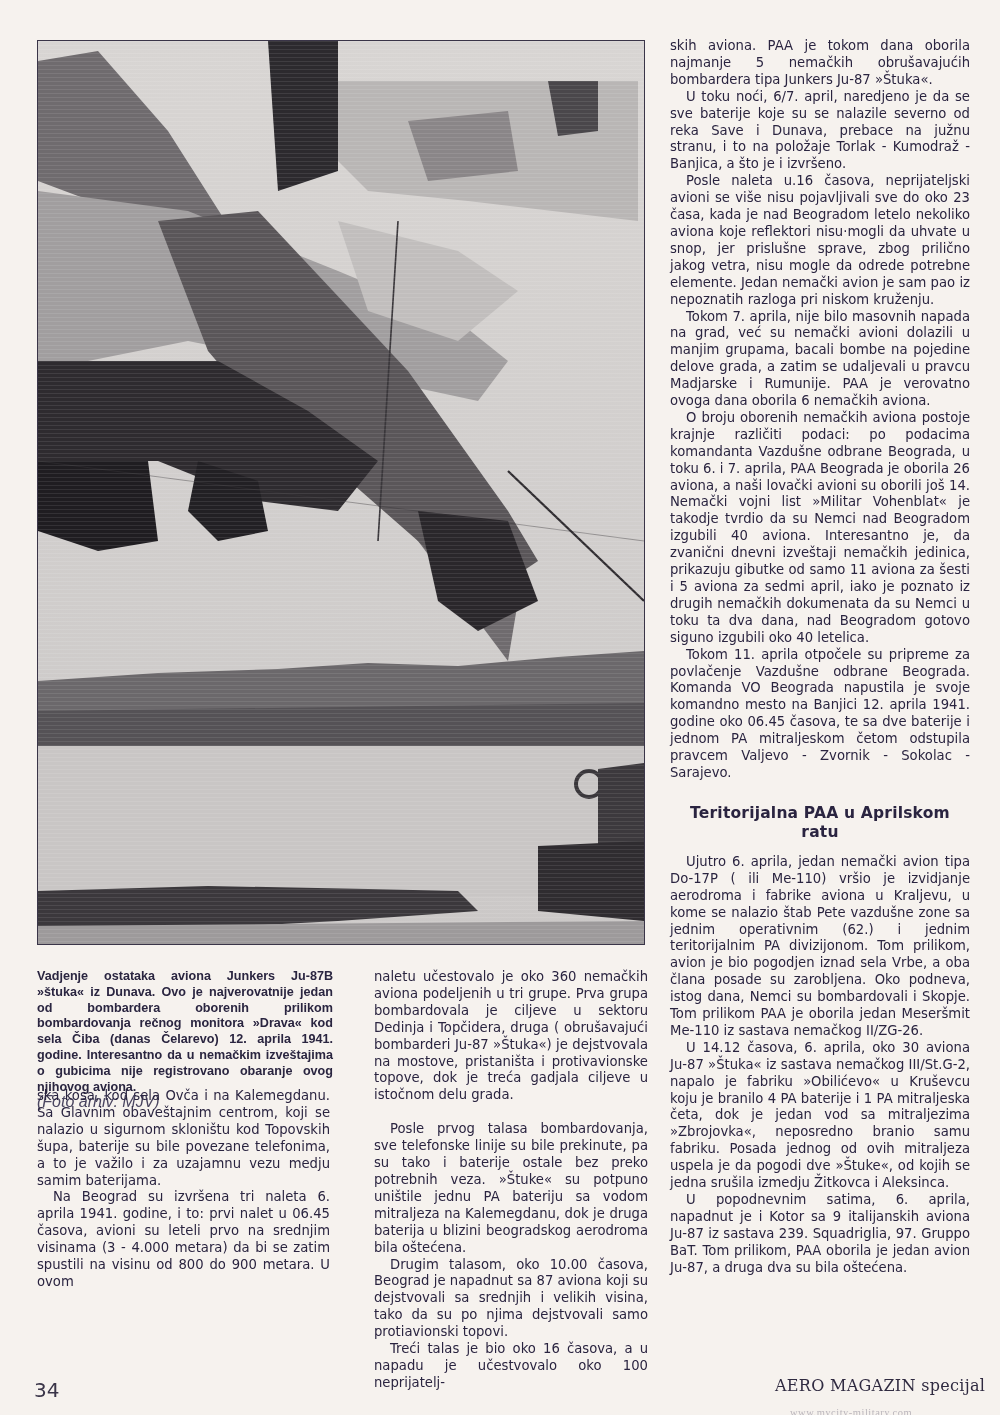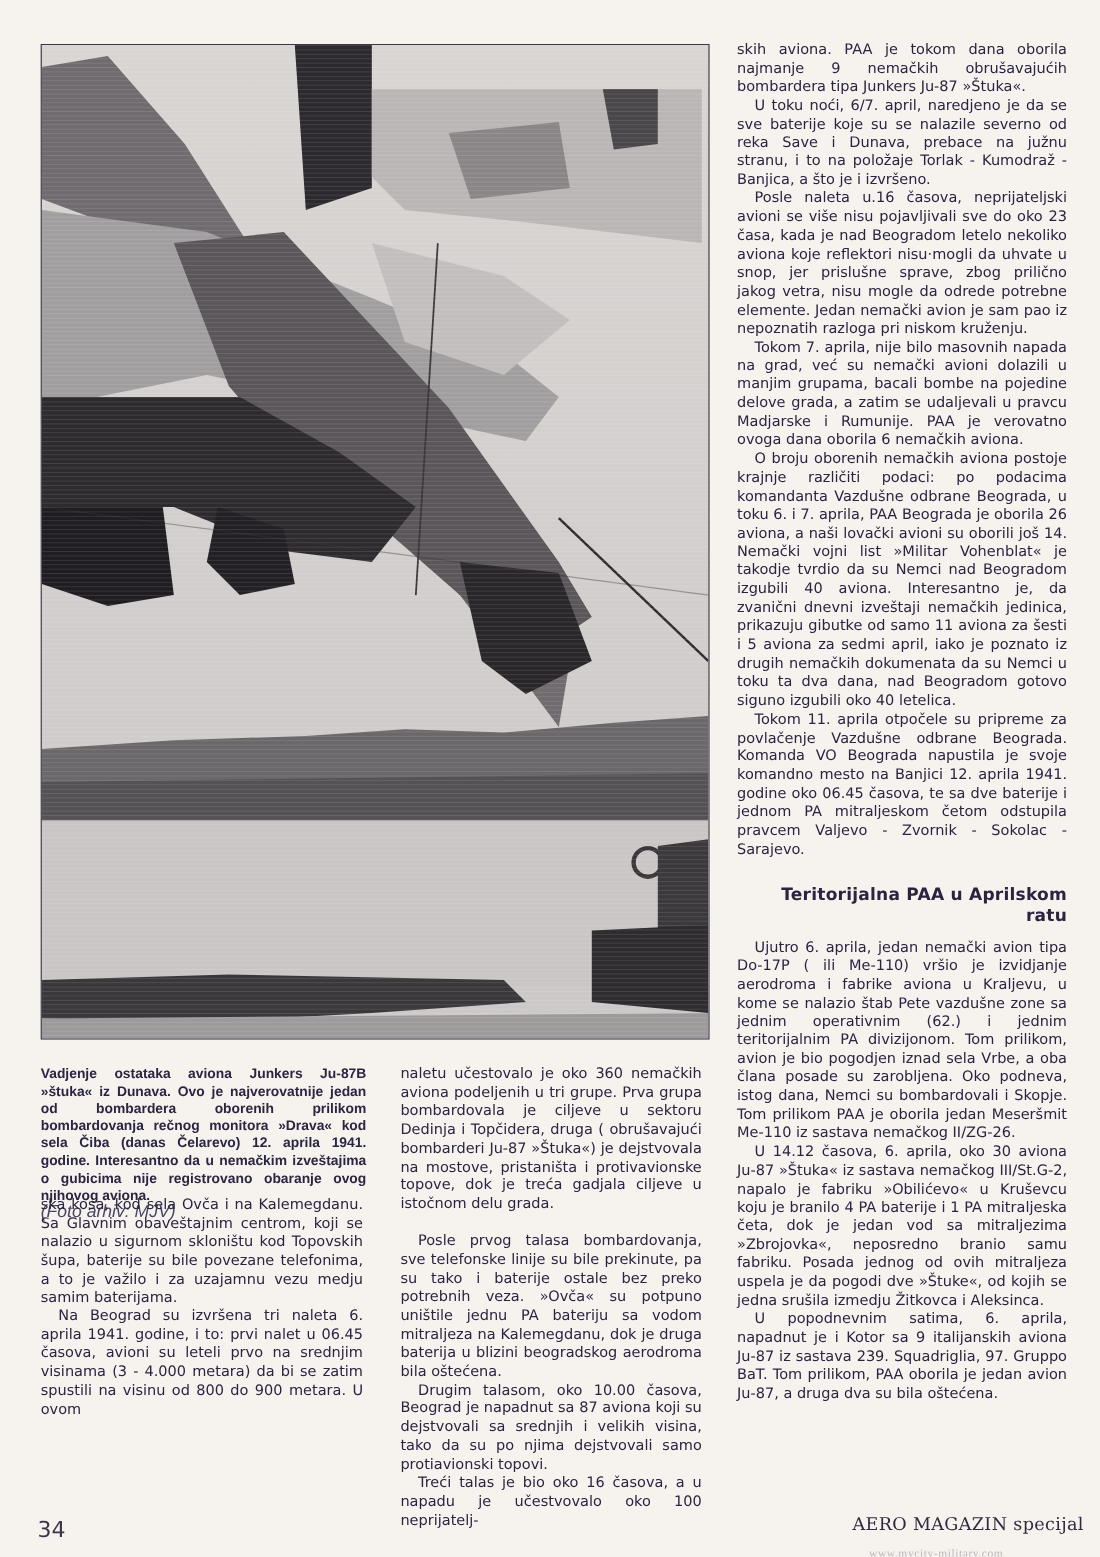--- a/index.html
+++ b/index.html
@@ -13,31 +13,31 @@
     position: absolute; left: 37px; top: 40px; width: 606px; height: 903px;
     border: 1px solid #3a3548;
     overflow: hidden;
     background: #cfcbc8;
   }
   .photo svg { display: block; width: 100%; height: 100%; }
   .col { position: absolute; font-size: 13.2px; line-height: 16.9px; text-align: justify; }
   .col p { margin: 0; text-indent: 16px; }
   .col p.noindent { text-indent: 0; }
   .col-left { left: 37px; top: 1088px; width: 293px; }
-  .col-mid { left: 364px; top: 969px; width: 274px; }
+  .col-mid { left: 374px; top: 969px; width: 274px; }
   .col-right { left: 670px; top: 38px; width: 300px; }
   .caption {
     position: absolute; left: 37px; top: 969px; width: 296px;
     font-family: "Liberation Sans", sans-serif; font-weight: bold;
     font-size: 12.6px; line-height: 15.8px; text-align: justify; color: #2a2540;
   }
   .caption .credit { font-weight: normal; font-style: italic; font-size: 16px; display: block; line-height: 13px; color: #4a4560; }
   .heading {
     font-family: "DejaVu Sans", sans-serif; font-weight: bold; font-size: 15.5px;
-    line-height: 19px; margin: 22px 0 12px 0; color: #2a2440; text-align: right;
+    line-height: 19px; margin: 22px 0 12px 0; color: #2a2440; text-align: center;
     letter-spacing: 0.2px;
   }
   .page-number { position: absolute; left: 34px; top: 1378px; font-size: 20px; color: #3a3548; }
   .footer-brand {
     position: absolute; left: 775px; top: 1376px; font-family: "DejaVu Serif", serif;
     font-size: 16px; color: #2f2a40; letter-spacing: 0.3px;
   }
   .watermark {
     position: absolute; left: 790px; top: 1407px; font-family: Liberation Serif, serif;
     font-size: 10.5px; color: #bbb6bc; letter-spacing: 0.5px;
@@ -101,27 +101,27 @@
   <span class="credit">(Foto arhiv: MJV)</span>
 </div>
 
 <div class="col col-left">
   <p class="noindent">ska kosa, kod sela Ovča i na Kalemegdanu. Sa Glavnim obaveštajnim centrom, koji se nalazio u sigurnom skloništu kod Topovskih šupa, baterije su bile povezane telefonima, a to je važilo i za uzajamnu vezu medju samim baterijama.</p>
   <p>Na Beograd su izvršena tri naleta 6. aprila 1941. godine, i to: prvi nalet u 06.45 časova, avioni su leteli prvo na srednjim visinama (3 - 4.000 metara) da bi se zatim spustili na visinu od 800 do 900 metara. U ovom</p>
 </div>
 
 <div class="col col-mid">
   <p class="noindent">naletu učestovalo je oko 360 nemačkih aviona podeljenih u tri grupe. Prva grupa bombardovala je ciljeve u sektoru Dedinja i Topčidera, druga ( obrušavajući bombarderi Ju-87 »Štuka«) je dejstvovala na mostove, pristaništa i protivavionske topove, dok je treća gadjala ciljeve u istočnom delu grada.</p>
-  <p style="margin-top:17px">Posle prvog talasa bombardovanja, sve telefonske linije su bile prekinute, pa su tako i baterije ostale bez preko potrebnih veza. »Ovča« su potpuno uništile jednu PA bateriju sa vodom mitraljeza na Kalemegdanu, dok je druga baterija u blizini beogradskog aerodroma bila oštećena.</p>
+  <p style="margin-top:17px">Posle prvog talasa bombardovanja, sve telefonske linije su bile prekinute, pa su tako i baterije ostale bez preko potrebnih veza. »Štuke« su potpuno uništile jednu PA bateriju sa vodom mitraljeza na Kalemegdanu, dok je druga baterija u blizini beogradskog aerodroma bila oštećena.</p>
   <p>Drugim talasom, oko 10.00 časova, Beograd je napadnut sa 87 aviona koji su dejstvovali sa srednjih i velikih visina, tako da su po njima dejstvovali samo protiavionski topovi.</p>
   <p>Treći talas je bio oko 16 časova, a u napadu je učestvovalo oko 100 neprijatelj-</p>
 </div>
 
 <div class="col col-right">
-  <p class="noindent">skih aviona. PAA je tokom dana oborila najmanje 9 nemačkih obrušavajućih bombardera tipa Junkers Ju-87 »Štuka«.</p>
+  <p class="noindent">skih aviona. PAA je tokom dana oborila najmanje 5 nemačkih obrušavajućih bombardera tipa Junkers Ju-87 »Štuka«.</p>
   <p>U toku noći, 6/7. april, naredjeno je da se sve baterije koje su se nalazile severno od reka Save i Dunava, prebace na južnu stranu, i to na položaje Torlak - Kumodraž - Banjica, a što je i izvršeno.</p>
   <p>Posle naleta u.16 časova, neprijateljski avioni se više nisu pojavljivali sve do oko 23 časa, kada je nad Beogradom letelo nekoliko aviona koje reflektori nisu·mogli da uhvate u snop, jer prislušne sprave, zbog prilično jakog vetra, nisu mogle da odrede potrebne elemente. Jedan nemački avion je sam pao iz nepoznatih razloga pri niskom kruženju.</p>
   <p>Tokom 7. aprila, nije bilo masovnih napada na grad, već su nemački avioni dolazili u manjim grupama, bacali bombe na pojedine delove grada, a zatim se udaljevali u pravcu Madjarske i Rumunije. PAA je verovatno ovoga dana oborila 6 nemačkih aviona.</p>
   <p>O broju oborenih nemačkih aviona postoje krajnje različiti podaci: po podacima komandanta Vazdušne odbrane Beograda, u toku 6. i 7. aprila, PAA Beograda je oborila 26 aviona, a naši lovački avioni su oborili još 14. Nemački vojni list »Militar Vohenblat« je takodje tvrdio da su Nemci nad Beogradom izgubili 40 aviona. Interesantno je, da zvanični dnevni izveštaji nemačkih jedinica, prikazuju gibutke od samo 11 aviona za šesti i 5 aviona za sedmi april, iako je poznato iz drugih nemačkih dokumenata da su Nemci u toku ta dva dana, nad Beogradom gotovo siguno izgubili oko 40 letelica.</p>
   <p>Tokom 11. aprila otpočele su pripreme za povlačenje Vazdušne odbrane Beograda. Komanda VO Beograda napustila je svoje komandno mesto na Banjici 12. aprila 1941. godine oko 06.45 časova, te sa dve baterije i jednom PA mitraljeskom četom odstupila pravcem Valjevo - Zvornik - Sokolac - Sarajevo.</p>
   <div class="heading">Teritorijalna PAA u Aprilskom ratu</div>
   <p>Ujutro 6. aprila, jedan nemački avion tipa Do-17P ( ili Me-110) vršio je izvidjanje aerodroma i fabrike aviona u Kraljevu, u kome se nalazio štab Pete vazdušne zone sa jednim operativnim (62.) i jednim teritorijalnim PA divizijonom. Tom prilikom, avion je bio pogodjen iznad sela Vrbe, a oba člana posade su zarobljena. Oko podneva, istog dana, Nemci su bombardovali i Skopje. Tom prilikom PAA je oborila jedan Meseršmit Me-110 iz sastava nemačkog II/ZG-26.</p>
   <p>U 14.12 časova, 6. aprila, oko 30 aviona Ju-87 »Štuka« iz sastava nemačkog III/St.G-2, napalo je fabriku »Obilićevo« u Kruševcu koju je branilo 4 PA baterije i 1 PA mitraljeska četa, dok je jedan vod sa mitraljezima »Zbrojovka«, neposredno branio samu fabriku. Posada jednog od ovih mitraljeza uspela je da pogodi dve »Štuke«, od kojih se jedna srušila izmedju Žitkovca i Aleksinca.</p>
   <p>U popodnevnim satima, 6. aprila, napadnut je i Kotor sa 9 italijanskih aviona Ju-87 iz sastava 239. Squadriglia, 97. Gruppo BaT. Tom prilikom, PAA oborila je jedan avion Ju-87, a druga dva su bila oštećena.</p>
 </div>

